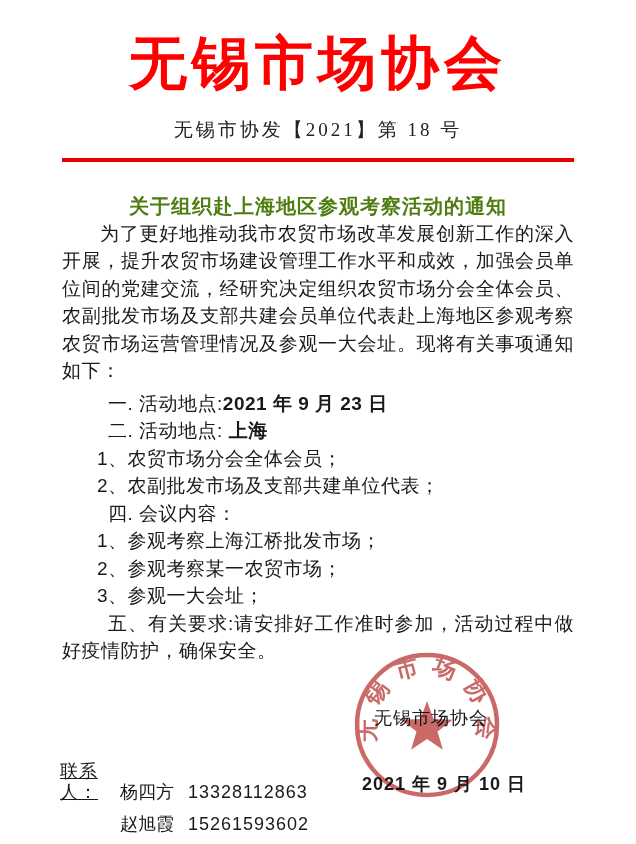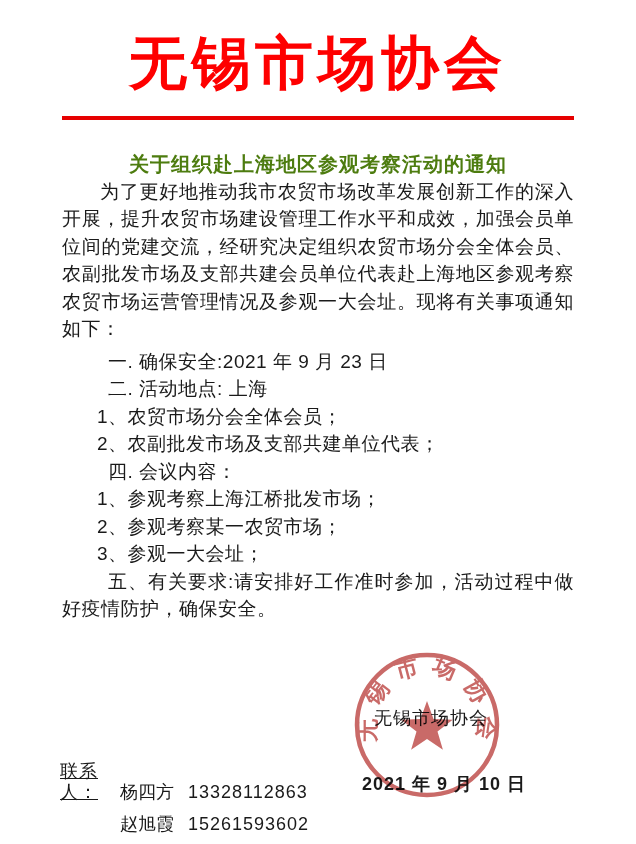--- a/index.html
+++ b/index.html
@@ -57,21 +57,21 @@
   }
   .list { margin-top: 5px; }
   .li {
     font-size: 19px;
     line-height: 27.5px;
     letter-spacing: 0.5px;
     text-align: justify;
   }
   .li.l1 { text-indent: 46px; }
   .li.l2 { text-indent: 35px; }
-  .li b { font-weight: normal; }
+  .li b { font-weight: bold; }
   .sig-org {
     position: absolute;
     left: 374px; top: 706px;
     font-size: 18px;
     letter-spacing: 1px;
   }
   .sig-date {
     position: absolute;
     left: 362px; top: 772px;
     font-size: 18px;
@@ -98,29 +98,30 @@
   .c-phone { display: inline-block; letter-spacing: 1px; }
 </style>
 </head>
 <body>
 
 <div class="page">
   <div class="content">
 
     <div class="org-title">无锡市场协会</div>
 
+    <div class="doc-number">无锡市协发【2021】第 18 号</div>
 
     <div class="red-rule"></div>
 
     <div class="notice-title">关于组织赴上海地区参观考察活动的通知</div>
 
     <div class="body-paragraph">为了更好地推动我市农贸市场改革发展创新工作的深入开展，提升农贸市场建设管理工作水平和成效，加强会员单位间的党建交流，经研究决定组织农贸市场分会全体会员、农副批发市场及支部共建会员单位代表赴上海地区参观考察农贸市场运营管理情况及参观一大会址。现将有关事项通知如下：</div>
 
     <div class="list">
-      <div class="li l1"><span>一. 确保安全:</span><b>2021 年 9 月 23 日</b></div>
+      <div class="li l1"><span>一. 活动地点:</span><b>2021 年 9 月 23 日</b></div>
       <div class="li l1"><span>二. 活动地点: </span><b>上海</b></div>
       <div class="li l2">1、农贸市场分会全体会员；</div>
       <div class="li l2">2、农副批发市场及支部共建单位代表；</div>
       <div class="li l1">四. 会议内容：</div>
       <div class="li l2">1、参观考察上海江桥批发市场；</div>
       <div class="li l2">2、参观考察某一农贸市场；</div>
       <div class="li l2">3、参观一大会址；</div>
       <div class="li l1">五、有关要求:请安排好工作准时参加，活动过程中做好疫情防护，确保安全。</div>
     </div>
   </div>

